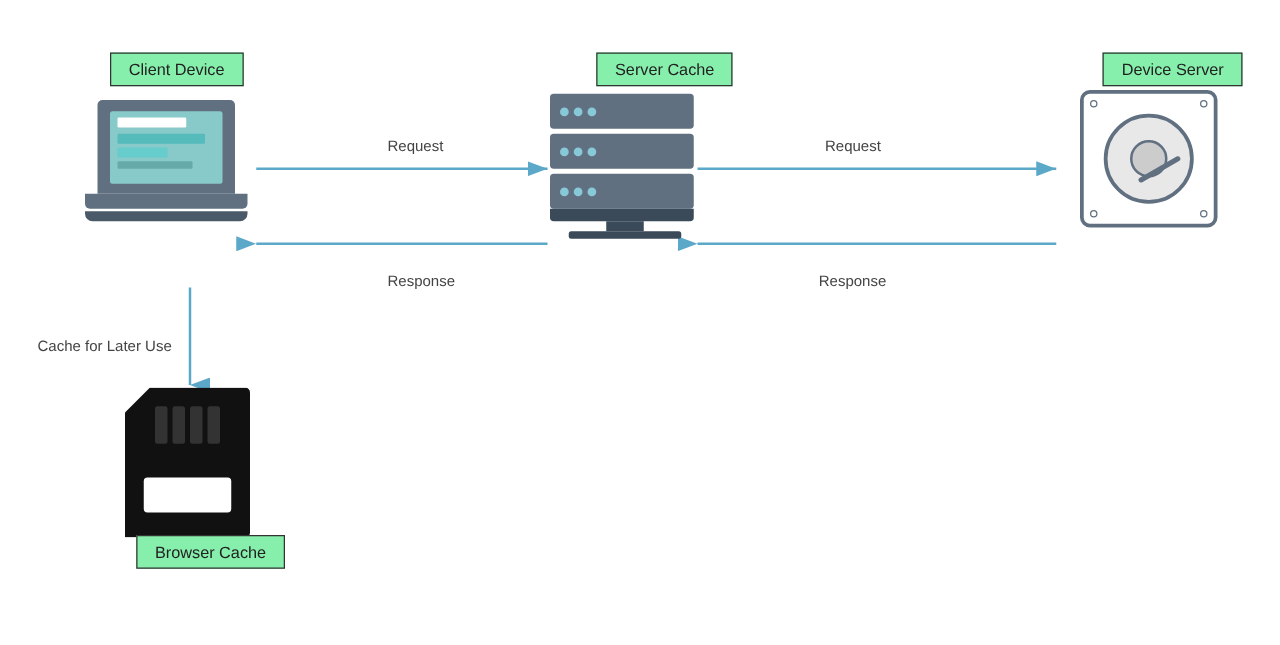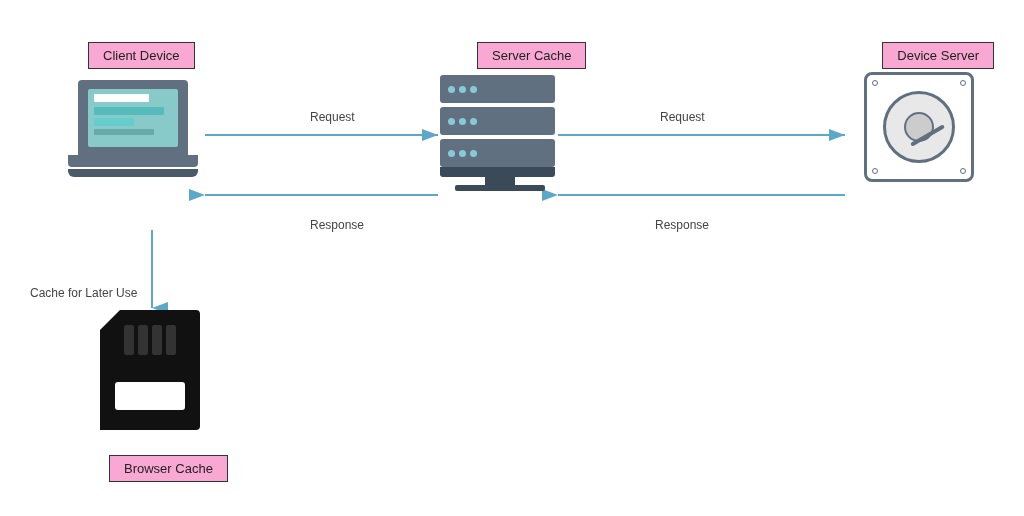--- a/index.html
+++ b/index.html
@@ -15,21 +15,21 @@
       width: 1024px;
       height: 516px;
       position: relative;
     }
     
     .box-label {
       border: 1.5px solid #333;
       padding: 5px 14px;
       font-size: 13px;
       color: #222;
-      background: #f9a8d4;
+      background: #86efac;
       white-space: nowrap;
     }
 
     
     .laptop {
       position: absolute;
       left: 68px;
       top: 80px;
       width: 130px;
       height: 105px;
@@ -248,21 +248,21 @@
       margin-left: 28px;
     }
     .origin-server-label {
       position: absolute;
       right: 30px;
       top: 42px;
     }
     .browser-cache-label {
       position: absolute;
       left: 109px;
-      top: 455px;
+      top: 428px;
     }
     .request-top-label {
       position: absolute;
       left: 310px;
       top: 110px;
       font-size: 12px;
       color: #444;
     }
     .response-bottom-label {
       position: absolute;
@@ -284,21 +284,20 @@
       top: 218px;
       font-size: 12px;
       color: #444;
     }
     .cache-later-label {
       position: absolute;
       left: 30px;
       top: 270px;
       font-size: 12px;
       color: #444;
-      margin-top: 16px;
     }
   </style>
 </head>
 <body>
 
 <div class="diagram">
 
   <svg class="arrows-svg">
     <defs>
       <marker id="arrowhead-right" markerWidth="8" markerHeight="6" refX="8" refY="3" orient="auto">

